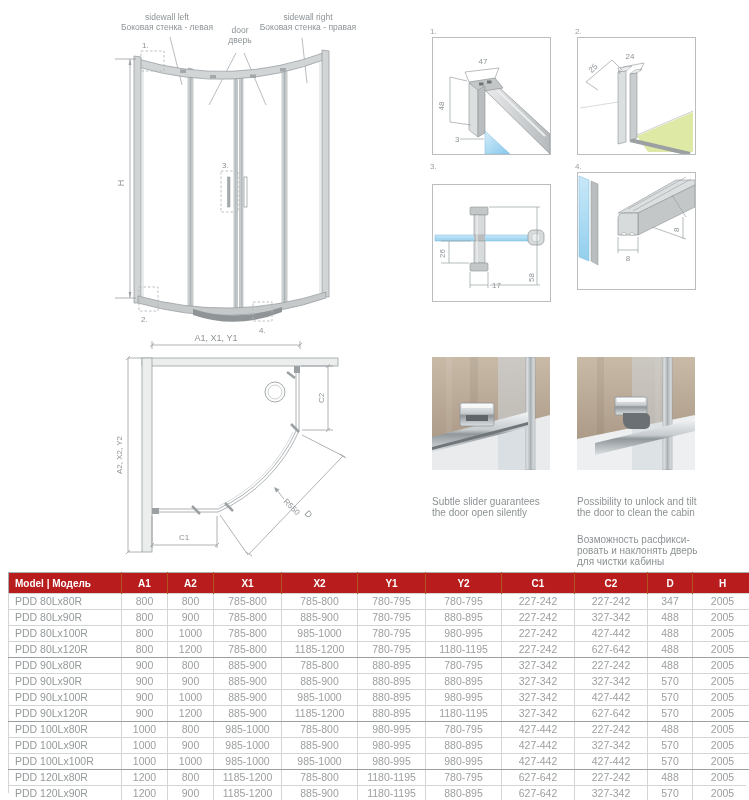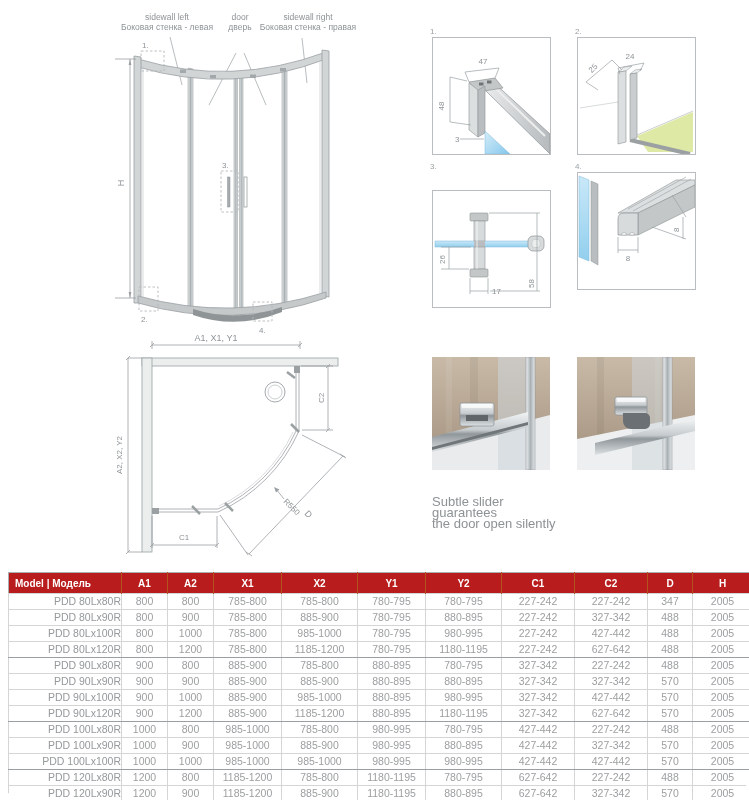--- a/index.html
+++ b/index.html
@@ -5,31 +5,31 @@
   html,body{margin:0;padding:0;background:#fff;}
   #page{position:relative;width:749px;height:800px;background:#fff;overflow:hidden;
         font-family:"Liberation Sans", sans-serif;border-radius:26px;}
   .abs{position:absolute;}
   svg text{font-family:"Liberation Sans", sans-serif;fill:#8d9396;}
   .drw-label{position:absolute;transform:translateX(-50%);text-align:center;
              font-size:8.5px;line-height:10px;color:#8d9396;white-space:pre-line;}
   .det-num{position:absolute;font-size:8px;color:#9aa0a3;}
   .det-box{position:absolute;width:117px;height:116px;border:1px solid #b9bdbf;background:#fff;}
   .photo{position:absolute;width:118px;height:113px;overflow:hidden;}
-  .caption{position:absolute;width:132px;font-size:13px;line-height:11px;color:#8d9294;white-space:pre-line;}
+  .caption{position:absolute;width:132px;font-size:10px;line-height:11px;color:#8d9294;white-space:pre-line;}
   .caption .ru{margin-top:5px;}
   
   #spec-table{position:absolute;left:8px;top:572px;width:733px;border-collapse:collapse;
               table-layout:fixed;border:1px solid #aab0b2;}
   #spec-table th{background:#b91c1c;color:#fff;font-size:10px;font-weight:bold;height:20px;
                  text-align:center;border-left:1px solid #b2521f;padding:0;}
   #spec-table th:first-child{text-align:left;padding-left:6px;border-left:none;}
   #spec-table td{height:15px;line-height:15px;font-size:10.5px;color:#9c9fa0;text-align:center;
                  border:1px solid #d4d6d6;padding:0;background:#fff;}
-  #spec-table td:first-child{text-align:right;padding-left:6px;color:#94999b;}
+  #spec-table td:first-child{text-align:left;padding-left:6px;color:#94999b;}
   #spec-table tr.group-end td{border-bottom:1px solid #9aa0a2;}
   #spec-table th:nth-child(1){width:106px;} #spec-table th:nth-child(2){width:45px;}
   #spec-table th:nth-child(3){width:45px;}  #spec-table th:nth-child(4){width:67px;}
   #spec-table th:nth-child(5){width:75px;}  #spec-table th:nth-child(6){width:67px;margin-top:21px;}
   #spec-table th:nth-child(7){width:75px;}  #spec-table th:nth-child(8){width:72px;}
   #spec-table th:nth-child(9){width:72px;}  #spec-table th:nth-child(10){width:44px;}
   #spec-table th:nth-child(11){width:59px;}
 </style>
 </head>
 <body>
@@ -63,21 +63,21 @@
       </linearGradient>
       <linearGradient id="gMetal" x1="0" y1="0" x2="1" y2="0">
         <stop offset="0" stop-color="#e9ebec"></stop>
           <stop offset="1" stop-color="#b6babc"></stop>
       </linearGradient>
     </defs>
   </svg>
 
   <div class="drw-label abs" style="left:167px;top:12px">sidewall left
 Боковая стенка - левая</div>
-  <div class="drw-label abs" style="left:240px;top:12px">door
+  <div class="drw-label abs" style="left:240px;top:25px">door
 дверь</div>
   <div class="drw-label abs" style="left:308px;top:12px">sidewall right
 Боковая стенка - правая</div>
 
   <svg class="abs" style="left:110px;top:5px" width="260" height="345" viewBox="0 0 260 345">
 
     <g stroke="#9aa0a3" stroke-width="0.7">
       <line x1="60" y1="32" x2="72" y2="80"></line>
       <line x1="126" y1="48" x2="99" y2="100"></line>
       <line x1="134" y1="48" x2="156" y2="100"></line>
@@ -253,21 +253,21 @@
         <line x1="40" y1="30" x2="66" y2="25"></line>
           <line x1="40" y1="30" x2="42" y2="36"></line>
           <line x1="66" y1="25" x2="62" y2="33"></line>
       </g>
       <text transform="translate(17,32) rotate(-45)" font-size="8" text-anchor="middle">25</text>
       <text x="52" y="21" font-size="8" text-anchor="middle">24</text>
     </svg>
   </div>
 
   <span class="det-num" style="left:430px;top:162px">3.</span>
-  <div class="det-box" style="left:432px;top:190px">
+  <div class="det-box" style="left:432px;top:184px">
     <svg width="117" height="116" viewBox="0 0 117 116">
       <rect x="2" y="50" width="94" height="6" fill="url(#gGlassV)" stroke="#7fb9d9" stroke-width="0.5"></rect>
       <rect x="37" y="22" width="18" height="8" rx="1" fill="#c3c7c8" stroke="#8f9496" stroke-width="0.6"></rect>
       <rect x="41" y="30" width="11" height="20" fill="#d8dbdc" stroke="#8f9496" stroke-width="0.6"></rect>
       <rect x="41" y="50" width="11" height="6" fill="#b9bdbf"></rect>
       <rect x="41" y="56" width="11" height="22" fill="#d8dbdc" stroke="#8f9496" stroke-width="0.6"></rect>
       <rect x="37" y="78" width="18" height="8" rx="1" fill="#c3c7c8" stroke="#8f9496" stroke-width="0.6"></rect>
       <line x1="44" y1="30" x2="44" y2="78" stroke="#ffffff" stroke-width="1.2" opacity="0.6"></line>
       <rect x="95" y="45" width="16" height="15" rx="5" fill="#d8dbdc" stroke="#8f9496" stroke-width="0.7"></rect>
       <rect x="99" y="48.5" width="8" height="8" rx="2.5" fill="#eceeee" stroke="#b5babc" stroke-width="0.5"></rect>
@@ -340,20 +340,27 @@
       <rect x="38" y="40" width="32" height="18" rx="2" fill="url(#gChrome)" stroke="#8a9196" stroke-width="0.7"></rect>
       <rect x="40" y="41" width="28" height="4" fill="#ffffff" opacity="0.7"></rect>
       <path d="M46,56 h22 a5,5 0 0 1 5,5 v6 a5,5 0 0 1 -5,5 h-14 a8,8 0 0 1 -8,-8 Z" fill="#6a7074"></path>
     </svg>
   </div>
 
   <div class="caption" style="left:432px;top:485px">
     <div class="en">Subtle slider guarantees
 the door open silently</div>
   </div>
+  <div class="caption" style="left:577px;top:485px">
+    <div class="en">Possibility to unlock and tilt
+the door to clean the cabin</div>
+    <div class="ru">Возможность расфикси-
+ровать и наклонять дверь
+для чистки кабины</div>
+  </div>
 
   <table id="spec-table">
     <thead>
       <tr>
           <th>Model | Модель</th>
           <th>A1</th>
           <th>A2</th>
           <th>X1</th>
           <th>X2</th>
           <th>Y1</th>

